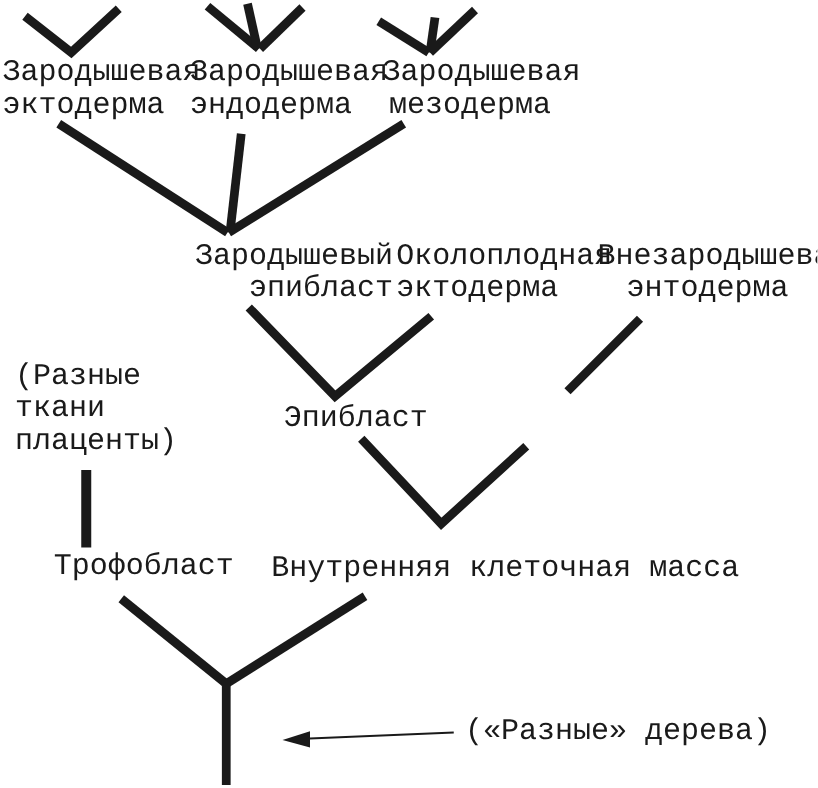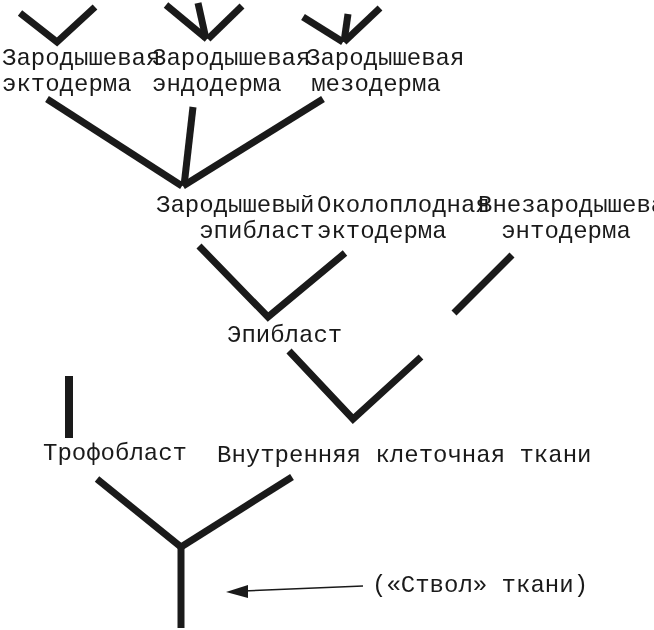--- a/index.html
+++ b/index.html
@@ -99,23 +99,26 @@
 
   <div class="node-label" style="left:156px; top:193px;text-align:right;">Зародышевый
 эпибласт</div>
 
   <div class="node-label" style="left:317px; top:193px;">Околоплодная
 эктодерма</div>
 
   <div class="node-label center" style="left:478px; top:193px; width:176px;">Внезародышевая
 энтодерма</div>
 
+  <div class="node-label" style="left:12px; top:289px;">(Разные
+ткани
+плаценты)</div>
 
   <div class="node-label" style="left:227px; top:323px;">Эпибласт</div>
 
 
   <div class="node-label" style="left:43px; top:441px;">Трофобласт</div>
 
-  <div class="node-label" style="left:217px; top:443px;">Внутренняя клеточная ткани</div>
+  <div class="node-label" style="left:217px; top:443px;">Внутренняя клеточная масса</div>
 
-  <div class="node-label" style="left:372px; top:573px;">(«Ствол» ткани)</div>
+  <div class="node-label" style="left:372px; top:573px;">(«Разные» дерева)</div>
 
 </div>
 
 </body></html>

